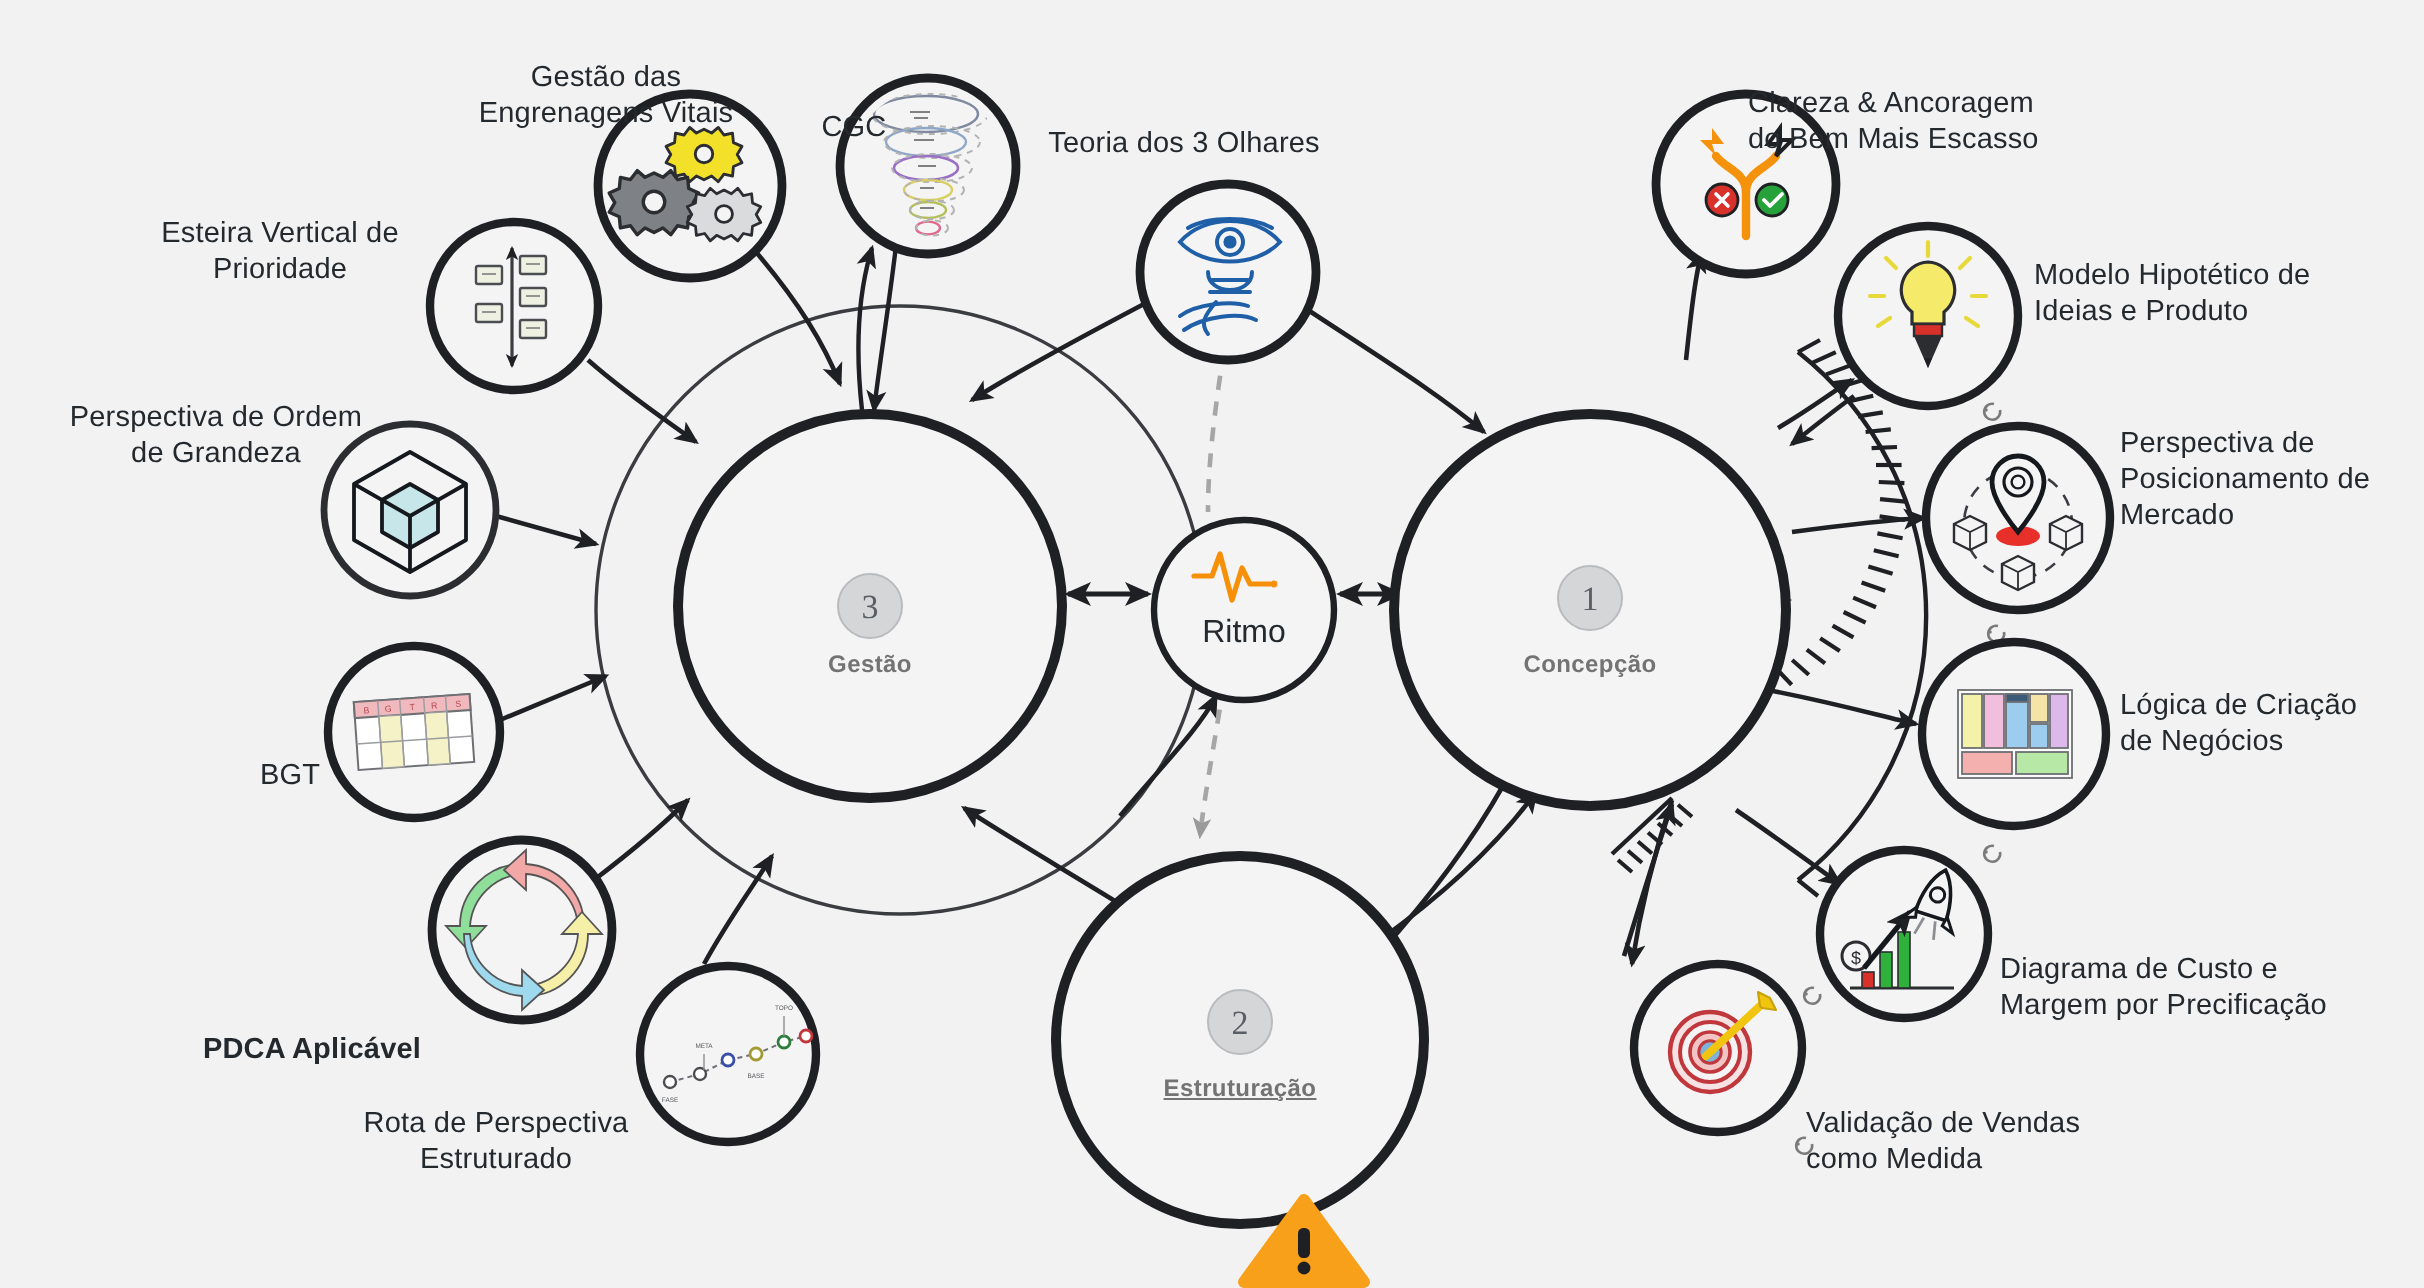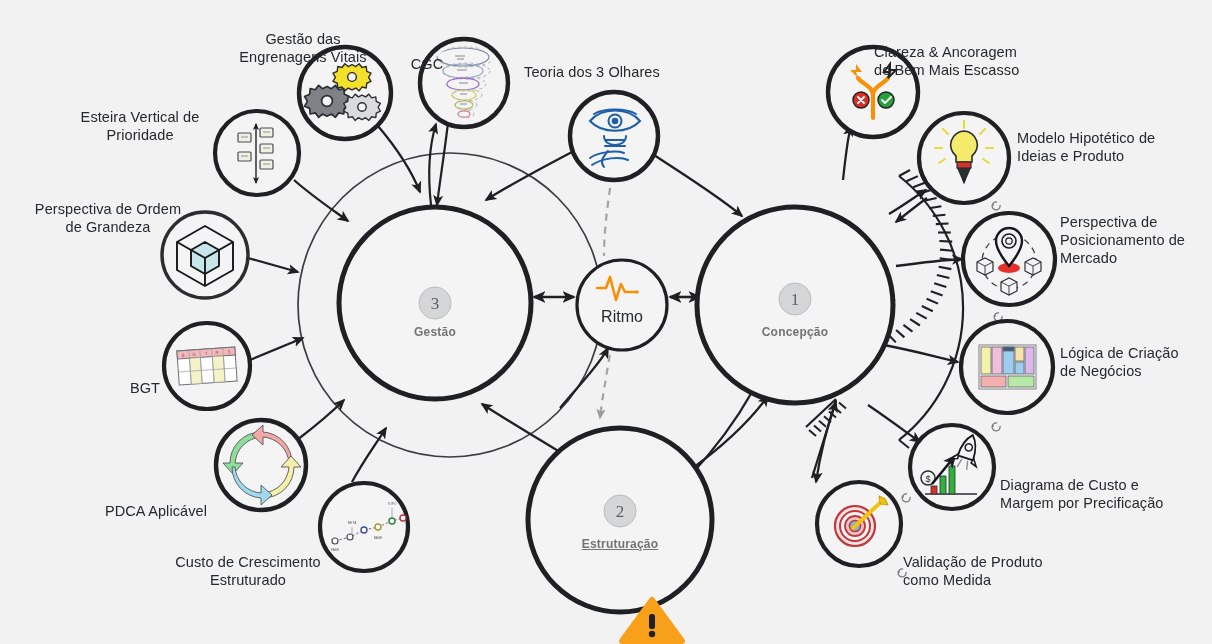--- a/index.html
+++ b/index.html
@@ -461,35 +461,35 @@
 </svg>
 
 <div class="label center" style="left:192px;top:30px;width:222px;">Gestão das
 Engrenagens Vitais</div>
 <div class="label center" style="left:377px;top:16px;width:100px;margin-top:39px;">CGC</div>
 <div class="label center" style="left:40px;top:108px;width:200px;text-align:center;">Esteira Vertical de
 Prioridade</div>
 <div class="label center" style="left:8px;top:200px;width:200px;">Perspectiva de Ordem
 de Grandeza</div>
 <div class="label center" style="left:100px;top:340px;width:90px;margin-top:39px;">BGT</div>
-<div class="label center" style="left:65px;top:502px;width:182px;">PDCA Aplicável</div>
-<div class="label center" style="left:148px;top:553px;width:200px;">Custo de Crescimento
+<div class="label center" style="left:65px;top:516px;width:182px;font-weight:bold;">PDCA Aplicável</div>
+<div class="label center" style="left:148px;top:553px;width:200px;">Rota de Perspectiva
 Estruturado</div>
 <div class="label center" style="left:490px;top:63px;width:204px;">Teoria dos 3 Olhares</div>
 
 <div class="label right" style="left:874px;top:43px;width:290px;">Clareza &amp; Ancoragem
 do Bem Mais Escasso</div>
 <div class="label right" style="left:1017px;top:129px;width:200px;">Modelo Hipotético de
 Ideias e Produto</div>
 <div class="label right" style="left:1060px;top:213px;width:160px;">Perspectiva de
 Posicionamento de
 Mercado</div>
 <div class="label right" style="left:1060px;top:344px;width:160px;">Lógica de Criação
 de Negócios</div>
 <div class="label right" style="left:1000px;top:476px;width:212px;">Diagrama de Custo e
 Margem por Precificação</div>
-<div class="label right" style="left:903px;top:553px;width:200px;">Validação de Produto
+<div class="label right" style="left:903px;top:553px;width:200px;">Validação de Vendas
 como Medida</div>
 
 <div class="pillar-title" style="left:435px;top:325px;transform:translateX(-50%);">Gestão</div>
 <div class="pillar-title" style="left:795px;top:325px;transform:translateX(-50%);">Concepção</div>
 <div class="pillar-title" style="left:620px;top:537px;transform:translateX(-50%);text-decoration:underline;">Estruturação</div>
 <div class="ritmo-title" style="left:622px;top:308px;transform:translateX(-50%);">Ritmo</div>
 
 </body></html>

